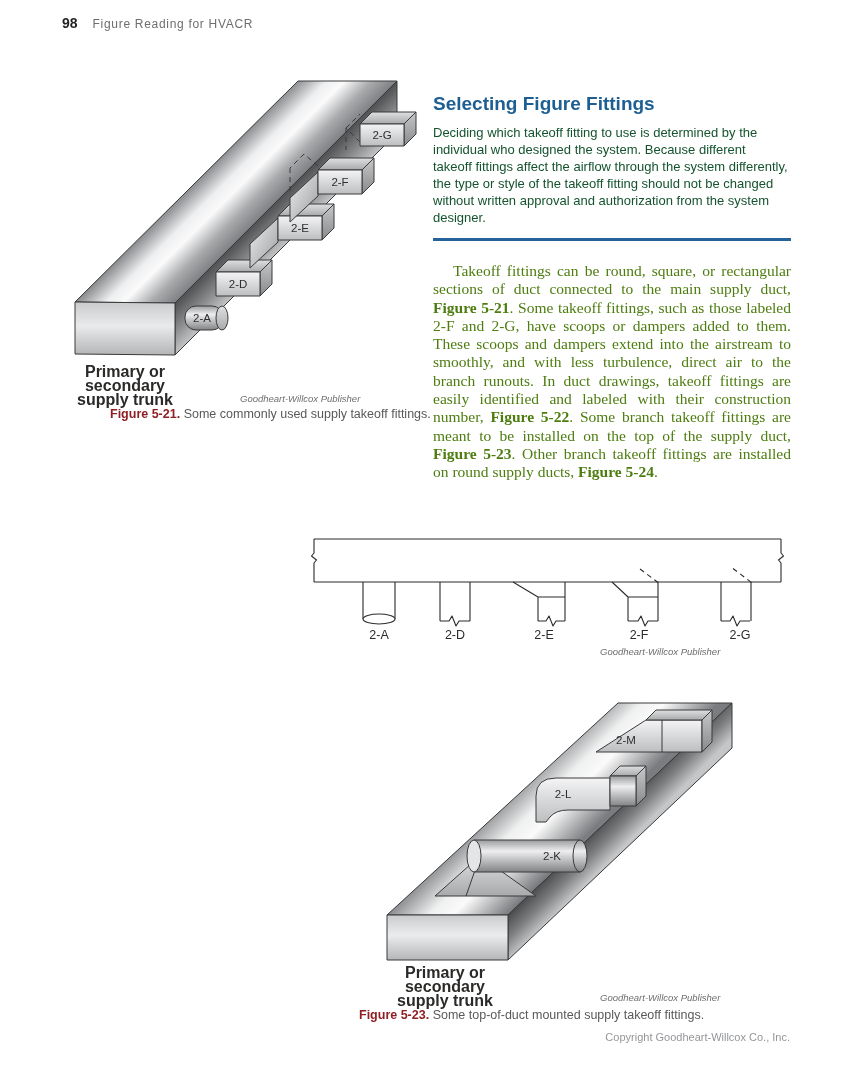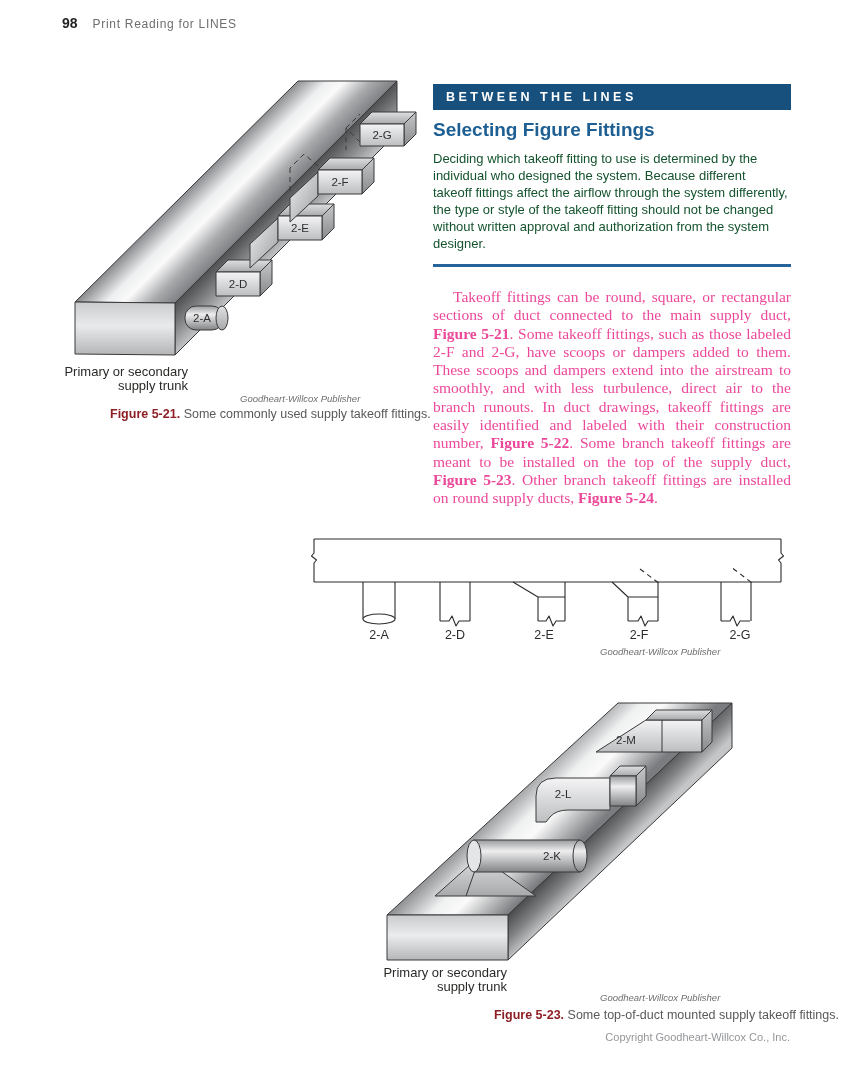--- a/index.html
+++ b/index.html
@@ -14,43 +14,43 @@
   .running-title { font-size:12px; color:#6d6e71; letter-spacing:0.7px; }
 
   
   .rightcol { position:absolute; left:433px; top:84px; width:358px; }
   .btl-banner { height:26px; background:#17507c; color:#ffffff; font-size:12.5px;
     letter-spacing:3.5px; line-height:27px; padding-left:13px; font-weight:bold; box-sizing:border-box; }
   .btl-title { margin-top:9px; color:#1d5f93; font-size:19px; font-weight:bold; }
   .btl-body { margin-top:9px; font-size:13px; line-height:17px; color:#14532d; width:355px; }
   .btl-rule { margin-top:12px; height:3px; background:#27639b; }
   .main-para { margin:21px 0 0 0; font-family:"Liberation Serif", serif; font-size:15.5px;
-    line-height:18.3px; color:#ec4899; text-align:justify; text-indent:20px; }
+    line-height:18.3px; color:#4d7c0f; text-align:justify; text-indent:20px; }
   .main-para b { font-weight:bold; }
 
   
   .figsvg { position:absolute; display:block; }
-  .trunk-label { position:absolute; text-align:right; font-size:13px; color:#2b2a28; line-height:14px; }
+  .trunk-label { position:absolute; text-align:center; font-size:16px; color:#2b2a28; line-height:14px;font-weight:bold; }
   .credit { position:absolute; font-style:italic; font-size:9.5px; color:#6d6e71; text-align:left; }
   .caption { position:absolute; font-size:12.5px; color:#58595b;padding-left:48px; }
   .caption b { color:#8e1f24; }
 
   .footer { position:absolute; left:490px; top:1031px; width:300px; text-align:right;
     font-size:11px; color:#949699; }
 
   svg text { font-family:"Liberation Sans", sans-serif; }
 </style>
 </head>
 <body>
 
 <div class="page">
 
   <div class="header">
     <span class="page-num">98</span>
-    <span class="running-title">Print Reading for LINES</span>
+    <span class="running-title">Figure Reading for HVACR</span>
   </div>
 
   <svg class="figsvg" style="left:60px; top:80px;" width="362" height="284" viewBox="0 0 362 284">
     <defs>
       <linearGradient id="g21top" gradientUnits="userSpaceOnUse" x1="119" y1="119" x2="169" y2="169">
         <stop offset="0" stop-color="#8b8d90"></stop>
           <stop offset="0.3" stop-color="#eeeff0"></stop>
         <stop offset="0.48" stop-color="#fafafa"></stop>
           <stop offset="0.75" stop-color="#a9abad"></stop>
         <stop offset="1" stop-color="#7e8083"></stop>
@@ -138,21 +138,20 @@
     <div>Primary or secondary</div>
     <div>supply trunk</div>
   </div>
   <div class="credit" style="left:240px; top:393px; width:178px;">Goodheart-Willcox Publisher</div>
   <div class="caption" style="left:62px; top:407px; width:364px;">
     <b>Figure 5-21.</b>
     <span>Some commonly used supply takeoff fittings.</span>
   </div>
 
   <div class="rightcol">
-    <div class="btl-banner">BETWEEN THE LINES</div>
     <div class="btl-title">Selecting Figure Fittings</div>
     <div class="btl-body">Deciding which takeoff fitting to use is determined by the individual who designed the system. Because different takeoff fittings affect the airflow through the system differently, the type or style of the takeoff fitting should not be changed without written approval and authorization from the system designer.</div>
     <div class="btl-rule"></div>
     <p class="main-para"><span>Takeoff fittings can be round, square, or rectangular sections of duct connected to the main supply duct, </span><b>Figure 5-21</b><span>. Some takeoff fittings, such as those labeled 2-F and 2-G, have scoops or dampers added to them. These scoops and dampers extend into the airstream to smoothly, and with less turbulence, direct air to the branch runouts. In duct drawings, takeoff fittings are easily identified and labeled with their construction number, </span><b>Figure 5-22</b><span>. Some branch takeoff fittings are meant to be installed on the top of the supply duct, </span><b>Figure 5-23</b><span>. Other branch takeoff fittings are installed on round supply ducts, </span><b>Figure 5-24</b><span>.</span></p>
   </div>
 
   <svg class="figsvg" style="left:311px; top:533px;" width="480" height="118" viewBox="0 0 480 118">
     <g fill="none" stroke="#2b2b2c" stroke-width="1.1" stroke-linejoin="round">
       <path d="M3,6 H470"></path>
       <path d="M3,49 H470"></path>
@@ -248,20 +247,20 @@
         <text x="276" y="46" font-size="11.5" fill="#2e2e30" text-anchor="middle" stroke="none">2-M</text>
       </g>
     </g>
   </svg>
 
   <div class="trunk-label" style="left:383px; top:966px; width:124px;">
     <div>Primary or secondary</div>
     <div>supply trunk</div>
   </div>
   <div class="credit" style="left:600px; top:992px; width:190px;">Goodheart-Willcox Publisher</div>
-  <div class="caption" style="left:311px; top:1008px; width:480px;text-align:right;">
+  <div class="caption" style="left:311px; top:1008px; width:480px;">
     <b>Figure 5-23.</b>
     <span>Some top-of-duct mounted supply takeoff fittings.</span>
   </div>
 
   <div class="footer">Copyright Goodheart-Willcox Co., Inc.</div>
 
 </div>
 
 </body></html>

